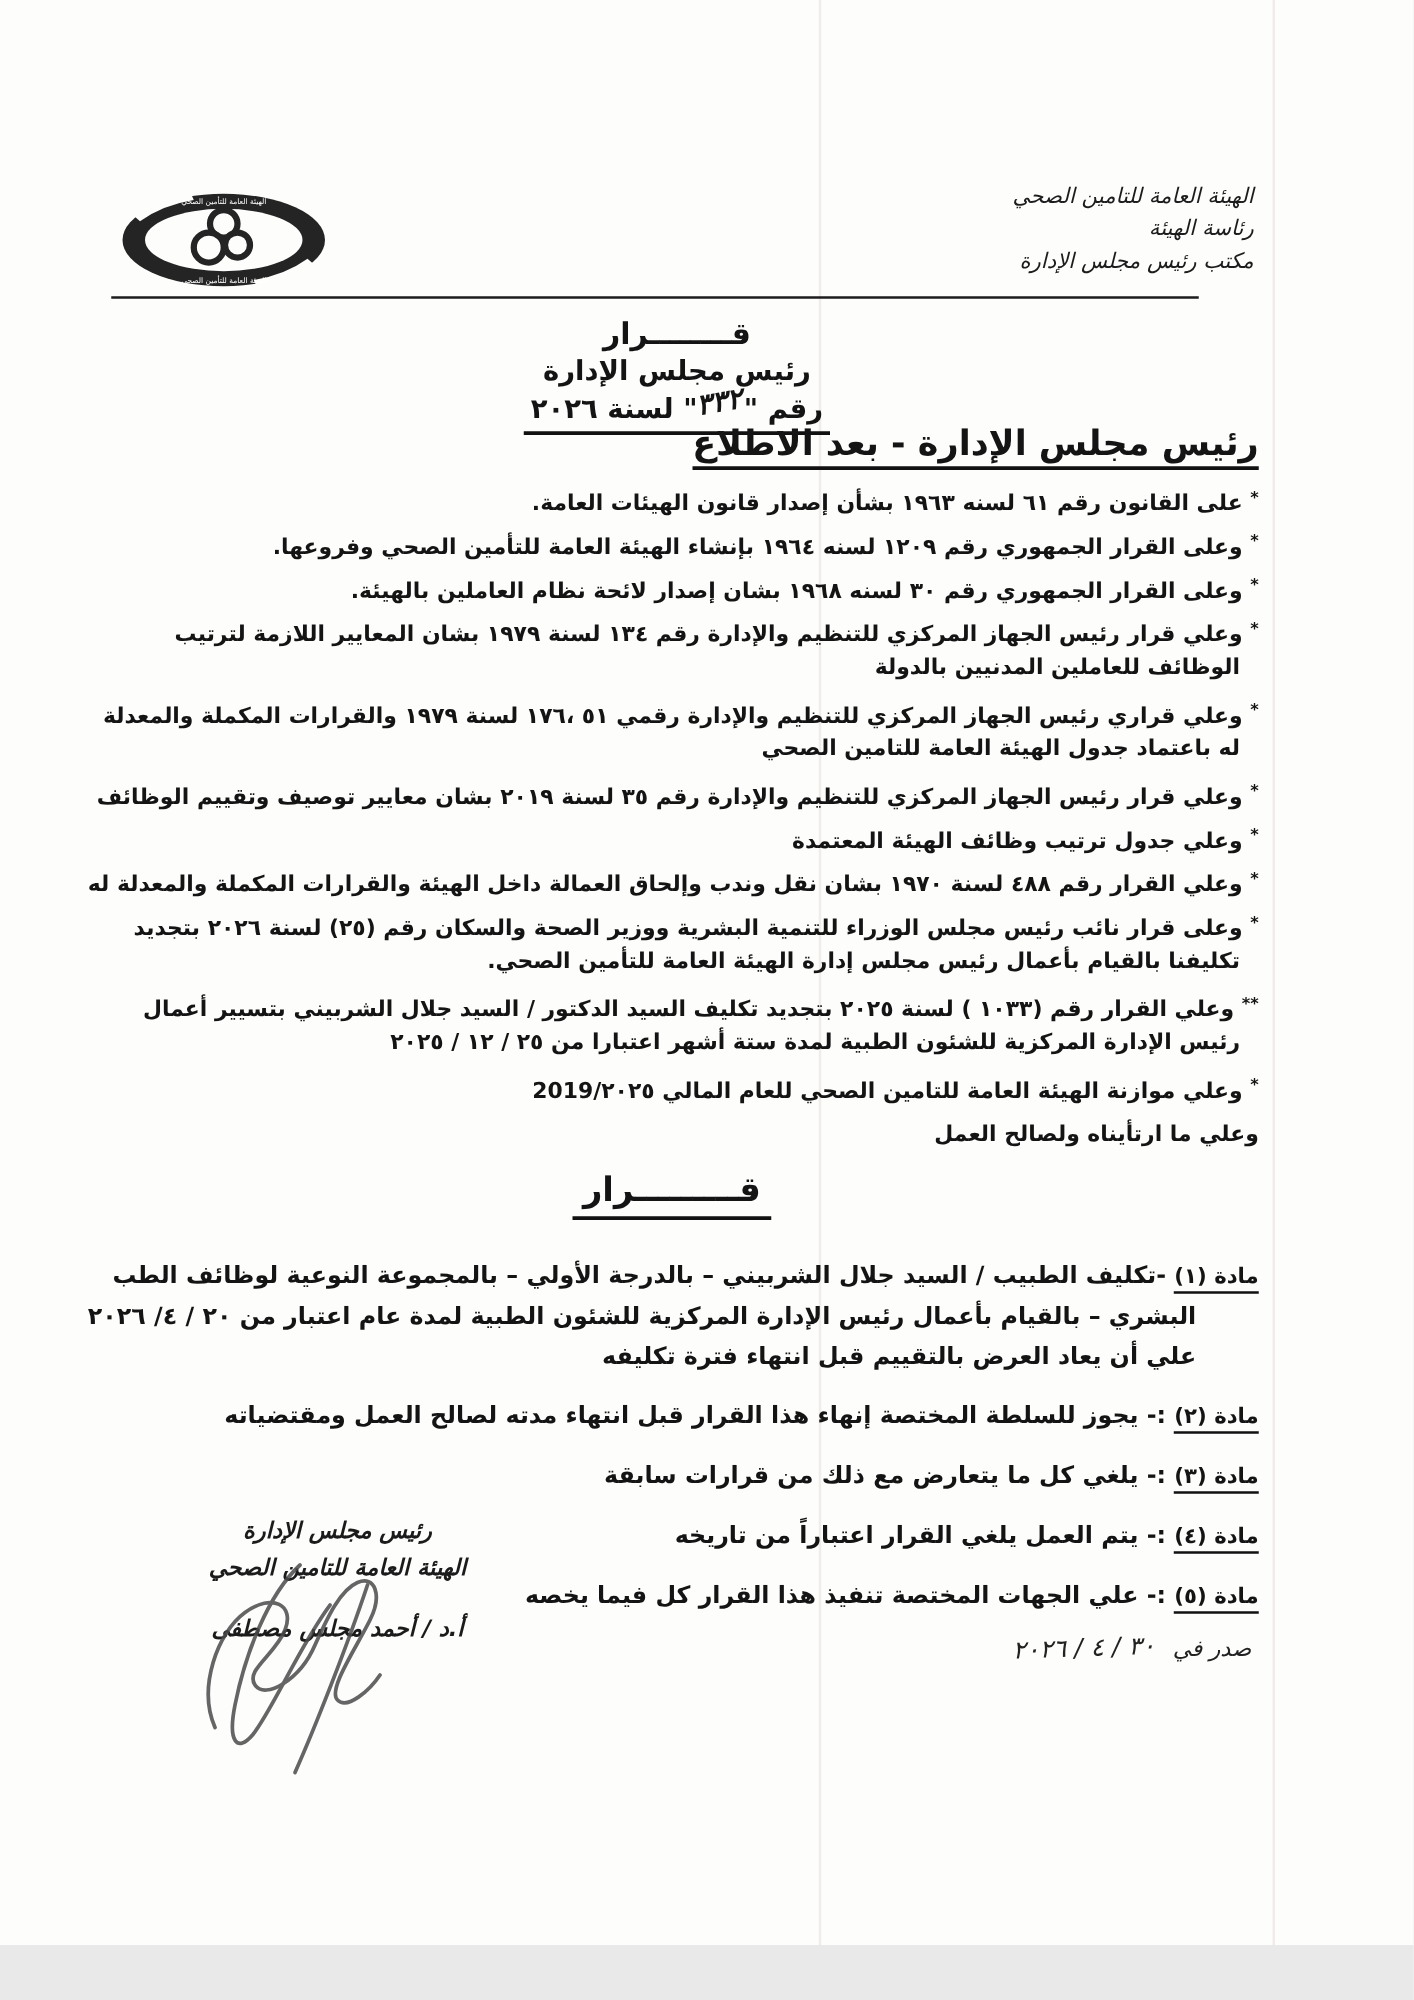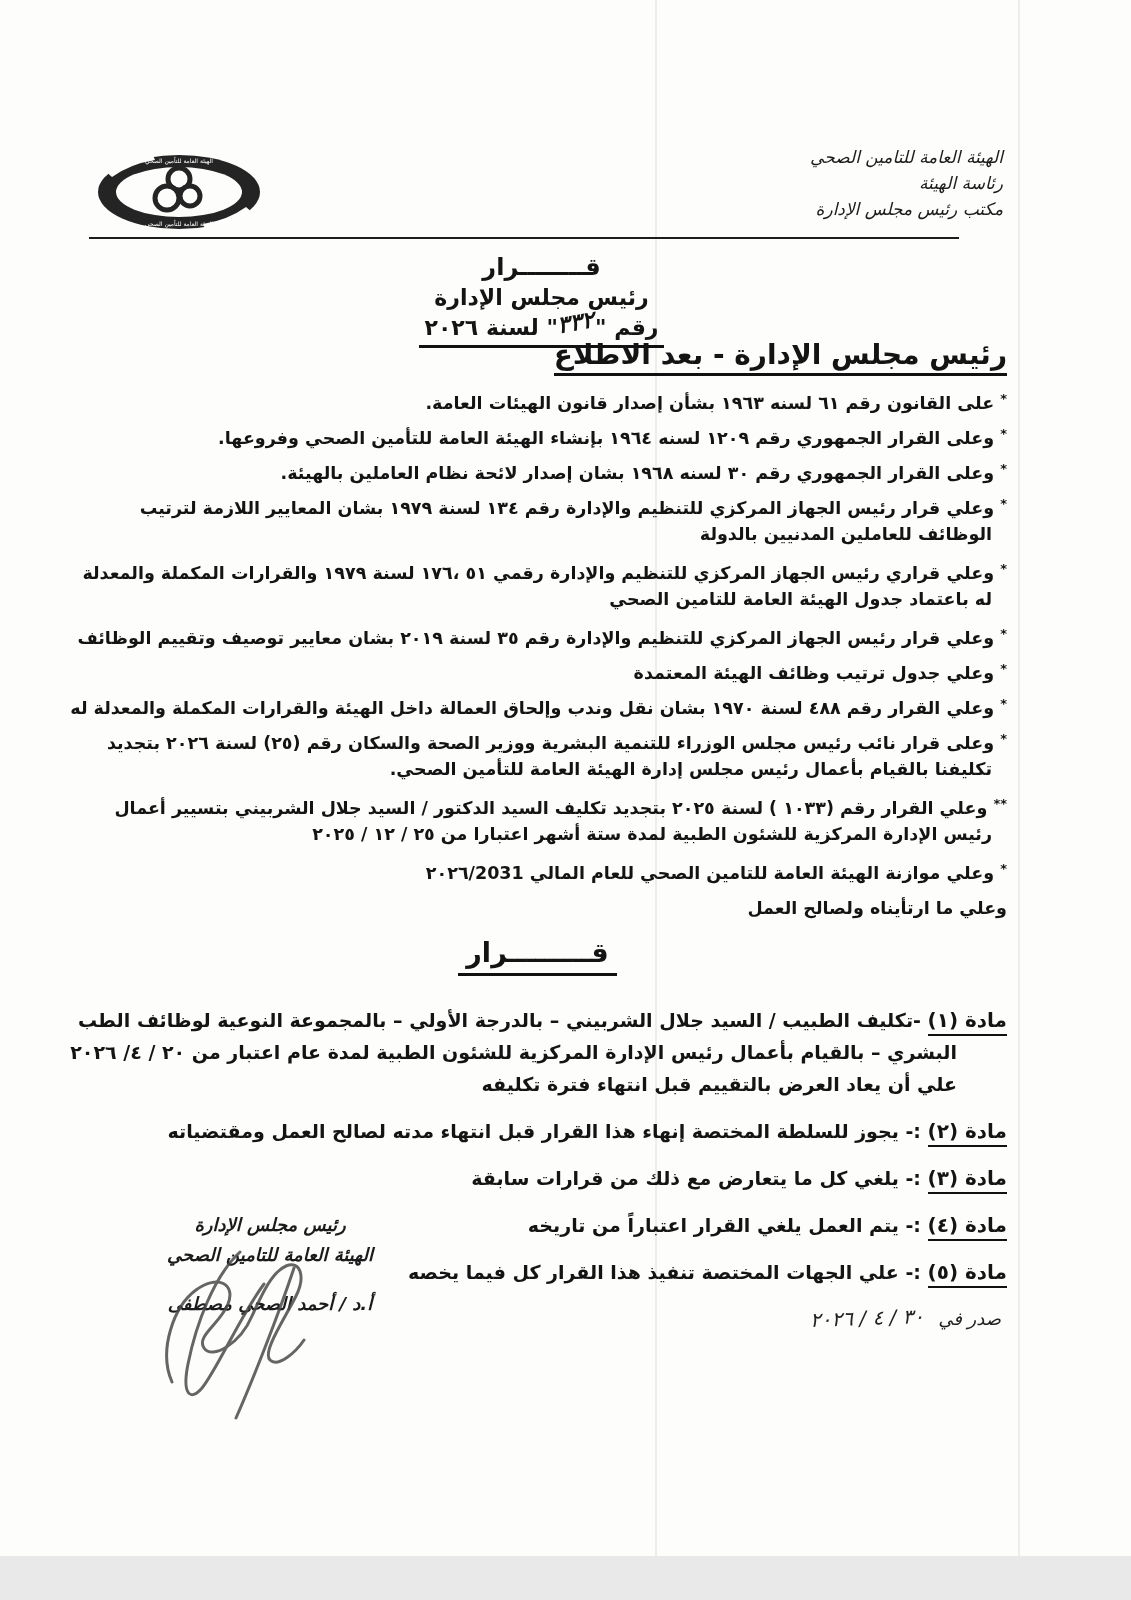--- a/index.html
+++ b/index.html
@@ -47,21 +47,21 @@
   .item.spaced{margin-bottom:9px;}
 
   .decree-heading-wrap{text-align:center;margin:16px 0 28px;}
   .decree-heading{
     font-size:27px;font-weight:bold;letter-spacing:1px;
     border-bottom:3.5px solid #111;display:inline-block;padding:0 8px 5px;
   }
 
   .articles{font-size:19px;}
   .article{margin-bottom:15px;padding-right:50px;text-indent:-50px;line-height:32px;font-weight:bold;}
-  .article-label{font-size:20px;border-bottom:2.5px solid #111;padding-bottom:2px;}
+  .article-label{font-size:17px;border-bottom:2.5px solid #111;padding-bottom:2px;}
 
   
   .sig-block{position:absolute;top:1210px;left:168px;width:300px;text-align:center;
     font-style:italic;font-weight:bold;font-size:18px;line-height:30px;color:#1b1b1b;}
   .sig-name{position:absolute;top:1293px;left:168px;width:300px;text-align:center;
     font-style:italic;font-weight:bold;font-size:18px;color:#1b1b1b;}
   .sig-scribble{position:absolute;top:1232px;left:192px;width:240px;height:190px;z-index:3;}
 
   
   .issued{position:absolute;top:1306px;right:130px;font-style:italic;font-size:18px;color:#222;}
@@ -115,21 +115,21 @@
       <div class="item"><span class="marker">*</span> <span>على القانون رقم ٦١ لسنه ١٩٦٣ بشأن إصدار قانون الهيئات العامة.</span></div>
       <div class="item"><span class="marker">*</span> <span>وعلى القرار الجمهوري رقم ١٢٠٩ لسنه ١٩٦٤ بإنشاء الهيئة العامة للتأمين الصحي وفروعها.</span></div>
       <div class="item"><span class="marker">*</span> <span>وعلى القرار الجمهوري رقم ٣٠ لسنه ١٩٦٨ بشان إصدار لائحة نظام العاملين بالهيئة.</span></div>
       <div class="item spaced"><span class="marker">*</span> <span>وعلي قرار رئيس الجهاز المركزي للتنظيم والإدارة رقم ١٣٤ لسنة ١٩٧٩ بشان المعايير اللازمة لترتيب الوظائف للعاملين المدنيين بالدولة</span></div>
       <div class="item spaced"><span class="marker">*</span> <span>وعلي قراري رئيس الجهاز المركزي للتنظيم والإدارة رقمي ٥١ ،١٧٦ لسنة ١٩٧٩ والقرارات المكملة والمعدلة له باعتماد جدول الهيئة العامة للتامين الصحي</span></div>
       <div class="item"><span class="marker">*</span> <span>وعلي قرار رئيس الجهاز المركزي للتنظيم والإدارة رقم ٣٥ لسنة ٢٠١٩ بشان معايير توصيف وتقييم الوظائف</span></div>
       <div class="item"><span class="marker">*</span> <span>وعلي جدول ترتيب وظائف الهيئة المعتمدة</span></div>
       <div class="item"><span class="marker">*</span> <span>وعلي القرار رقم ٤٨٨ لسنة ١٩٧٠ بشان نقل وندب وإلحاق العمالة داخل الهيئة والقرارات المكملة والمعدلة له</span></div>
       <div class="item spaced"><span class="marker">*</span> <span>وعلى قرار نائب رئيس مجلس الوزراء للتنمية البشرية ووزير الصحة والسكان  رقم (٢٥) لسنة ٢٠٢٦ بتجديد تكليفنا بالقيام بأعمال    رئيس مجلس إدارة الهيئة العامة للتأمين الصحي.</span></div>
       <div class="item spaced"><span class="marker">**</span> <span>وعلي القرار رقم (١٠٣٣ ) لسنة ٢٠٢٥ بتجديد تكليف السيد الدكتور / السيد جلال الشربيني بتسيير أعمال رئيس الإدارة المركزية للشئون الطبية  لمدة ستة أشهر اعتبارا من ٢٥ / ١٢ / ٢٠٢٥</span></div>
-      <div class="item"><span class="marker">*</span> <span>وعلي موازنة الهيئة العامة للتامين الصحي للعام المالي ٢٠٢٦/2031</span></div>
+      <div class="item"><span class="marker">*</span> <span>وعلي موازنة الهيئة العامة للتامين الصحي للعام المالي 2019/٢٠٢٥</span></div>
       <div class="item"><span class="marker"></span> <span>وعلي ما ارتأيناه ولصالح العمل</span></div>
     </div>
 
     <div class="decree-heading-wrap">
       <span class="decree-heading">قـــــــــرار</span>
     </div>
 
     <div class="articles">
       <div class="article"><span class="article-label">مادة (١)</span> <span>-تكليف الطبيب / السيد جلال الشربيني – بالدرجة الأولي – بالمجموعة النوعية لوظائف الطب البشري – بالقيام بأعمال رئيس الإدارة المركزية للشئون الطبية لمدة عام اعتبار من ⁦٢٠ / ٤/ ٢٠٢٦⁩ علي أن يعاد العرض بالتقييم قبل انتهاء فترة تكليفه</span></div>
       <div class="article"><span class="article-label">مادة (٢)</span> <span>:- يجوز للسلطة المختصة إنهاء هذا القرار  قبل انتهاء مدته لصالح العمل ومقتضياته</span></div>
@@ -137,21 +137,21 @@
       <div class="article"><span class="article-label">مادة (٤)</span> <span>:- يتم العمل يلغي القرار اعتباراً من تاريخه</span></div>
       <div class="article"><span class="article-label">مادة (٥)</span> <span>:- علي الجهات المختصة تنفيذ هذا القرار كل فيما يخصه</span></div>
     </div>
 
   </div>
 
   <div class="sig-block">
     <div>رئيس مجلس الإدارة</div>
     <div>الهيئة العامة للتامين الصحي</div>
   </div>
-  <div class="sig-name">أ.د / أحمد الصحي مصطفى</div>
+  <div class="sig-name">أ.د / أحمد مجلس مصطفى</div>
 
   <div class="sig-scribble">
     <svg viewBox="0 0 240 190" width="240" height="190" xmlns="http://www.w3.org/2000/svg">
       <g fill="none" stroke="#4b4b4b" stroke-width="3" stroke-linecap="round" opacity="0.85">
         <path d="M28,150 C14,118 30,74 52,58 C74,42 92,52 84,72 C76,92 52,104 60,116 C68,128 96,112 108,84 C118,62 128,40 142,34 C156,28 162,44 152,64 C140,88 118,120 126,128 C134,136 152,120 160,108"></path>
         <path d="M96,20 C70,44 52,92 44,132 C38,162 46,170 58,156 C74,136 96,84 120,52"></path>
         <path d="M150,36 C134,84 108,150 92,186"></path>
       </g>
     </svg>
   </div>

